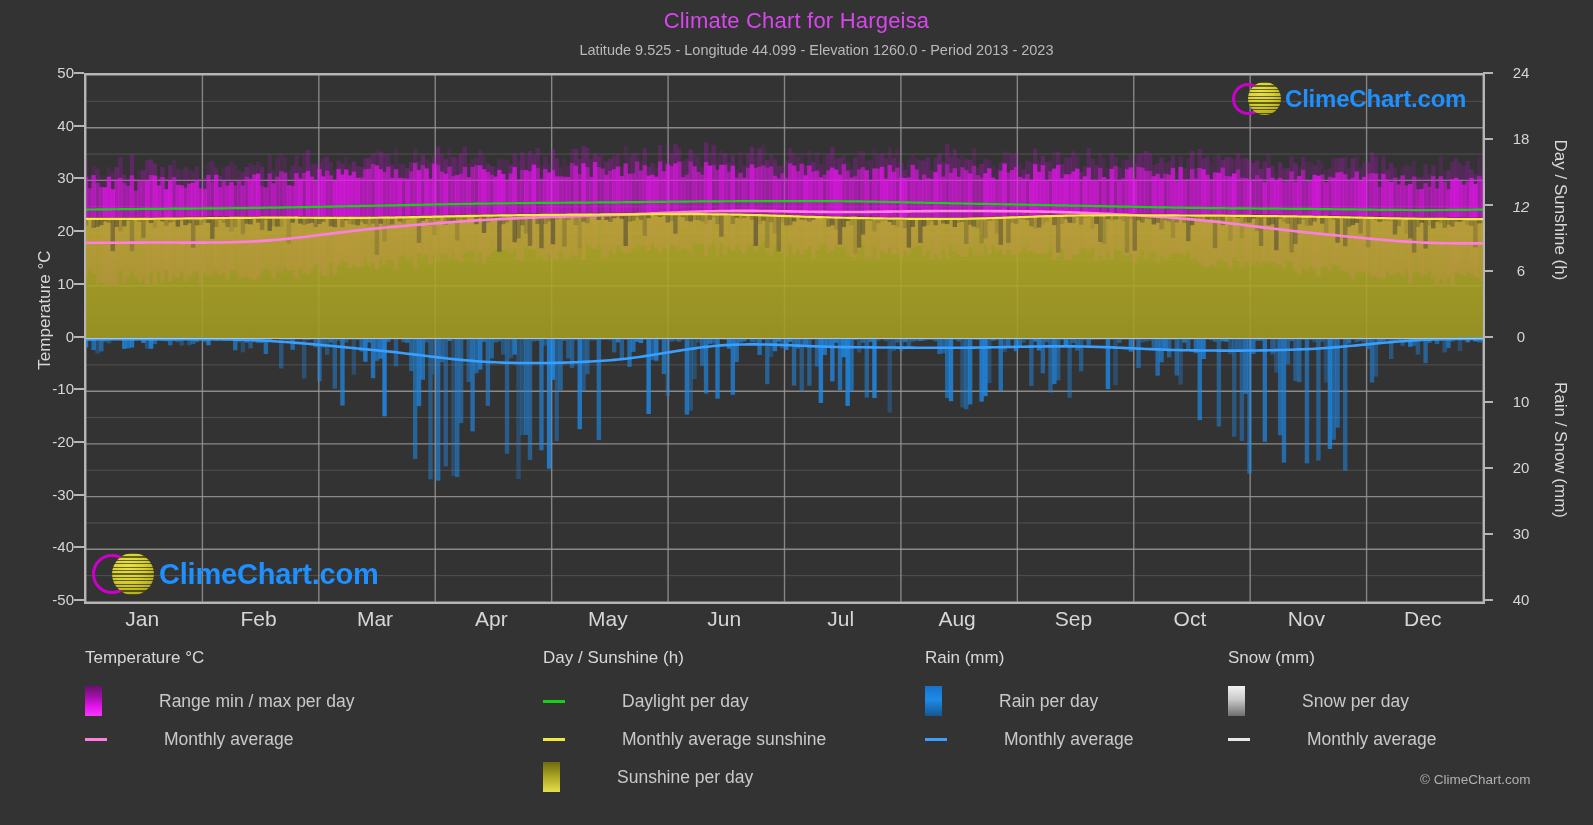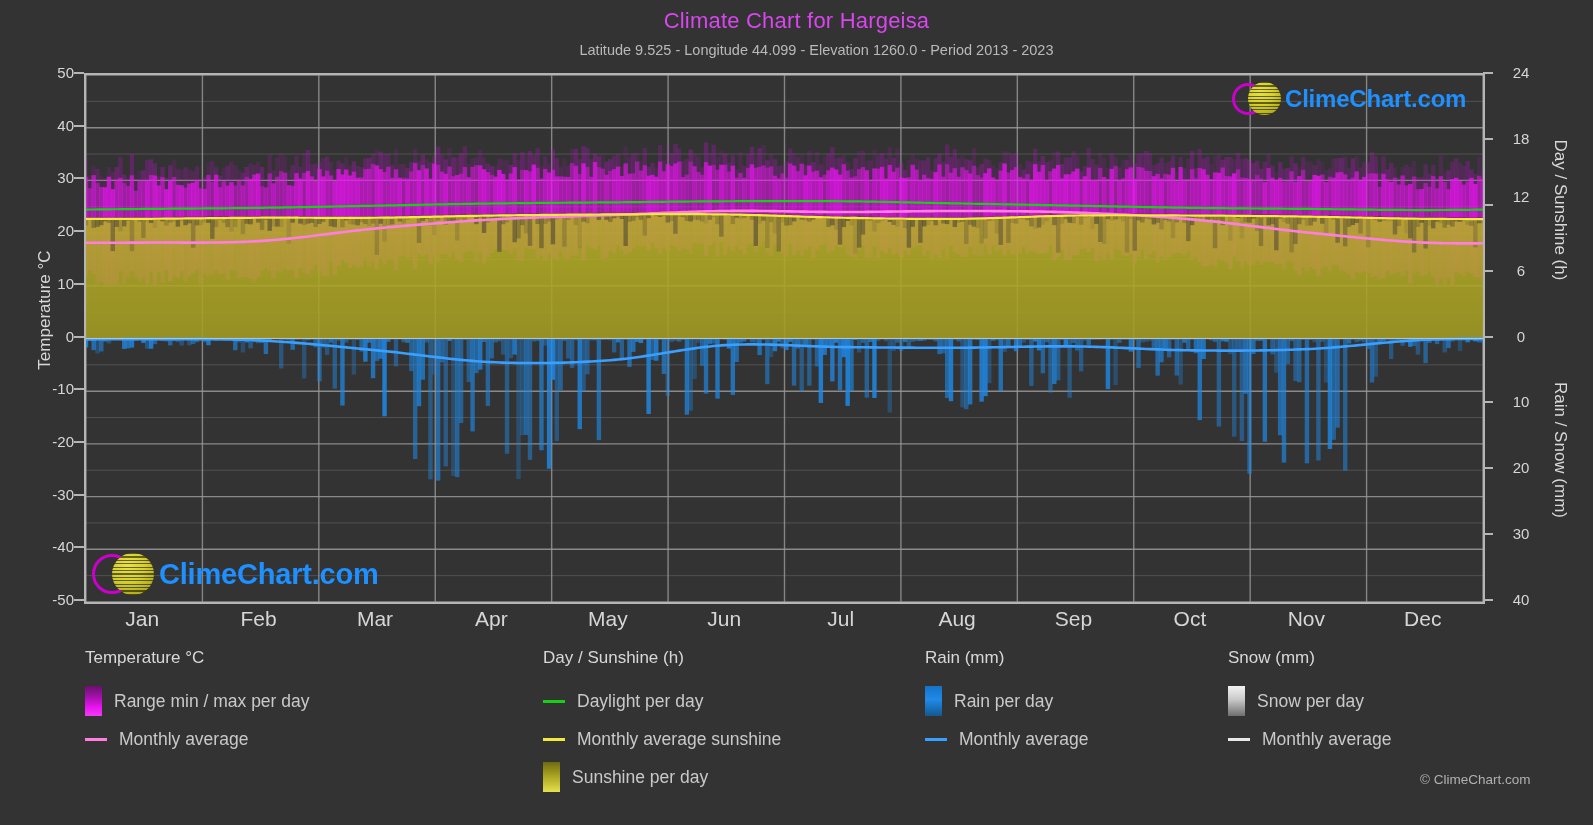--- a/index.html
+++ b/index.html
@@ -101,21 +101,21 @@
   #logo-top .wtext { font-size: 24px; margin-left: 4px; }
   #logo-bottom { left: 92px; top: 553px; }
   #logo-bottom .ring { width: 40px; height: 40px; border-width: 3.5px; }
   #logo-bottom .ball { width: 42px; height: 42px; margin-left: -20px; }
   #logo-bottom .wtext { font-size: 29px; margin-left: 5px; }
 
   
   #legend { position: absolute; left: 0; top: 648px; width: 1593px; height: 160px; }
   .lg-col { position: absolute; top: 0; }
   .lg-head { font-size: 17px; color: #d8d8d8; margin-bottom: 12px; height: 22px; }
-  .lg-row { display: flex; align-items: center; height: 38px; }
+  .lg-row { display: flex; align-items: center; height: 38px; gap: 45px; }
   .lg-swatch { width: 17px; height: 30px; margin-right: 12px; flex: 0 0 17px; }
   .lg-line { width: 22px; height: 3px; margin-right: 12px; margin-left: 0px; flex: 0 0 22px; }
   .lg-line-wrap { width: 22px; margin-right: 12px; flex: 0 0 22px; display:flex; align-items:center; }
   .lg-label { font-size: 17.5px; color: #c9c9c9; white-space: nowrap; }
   .sw-temp { background: linear-gradient(to bottom, #6b1070 0%, #a011a8 35%, #e913f0 70%, #f23cf5 100%); }
   .sw-sun  { background: linear-gradient(to bottom, #6e6a12 0%, #a8a220 45%, #e5e04c 100%); }
   .sw-rain { background: linear-gradient(to bottom, #1573c8 0%, #1f8ae8 45%, #15588f 100%); }
   .sw-snow { background: linear-gradient(to bottom, #f2f2f2 0%, #c9c9c9 45%, #6e6e6e 100%); }
   #col-temp { left: 85px; }
   #col-day  { left: 543px; }
@@ -147,21 +147,21 @@
       <div class="tick-l" style="top: 328.5px;">0</div>
       <div class="tick-l" style="top: 381.2px;">-10</div>
       <div class="tick-l" style="top: 433.9px;">-20</div>
       <div class="tick-l" style="top: 486.6px;">-30</div>
       <div class="tick-l" style="top: 539.3px;">-40</div>
       <div class="tick-l" style="top: 592px;">-50</div>
     </div>
   <div id="right-ticks">
       <div class="tick-r" style="top: 65px;">24</div>
       <div class="tick-r" style="top: 130.875px;">18</div>
-      <div class="tick-r" style="top: 189px;">12</div>
+      <div class="tick-r" style="top: 199px; font-style: italic;">12</div>
       <div class="tick-r" style="top: 262.625px;">6</div>
       <div class="tick-r" style="top: 328.5px;">0</div>
       <div class="tick-r" style="top: 394.375px;">10</div>
       <div class="tick-r" style="top: 460.25px;">20</div>
       <div class="tick-r" style="top: 526.125px;">30</div>
       <div class="tick-r" style="top: 592px;">40</div>
     </div>
   <div id="tick-marks">
       <div class="tick-mark-l" style="top: 72px;"></div>
       <div class="tick-mark-l" style="top: 124.7px;"></div>

